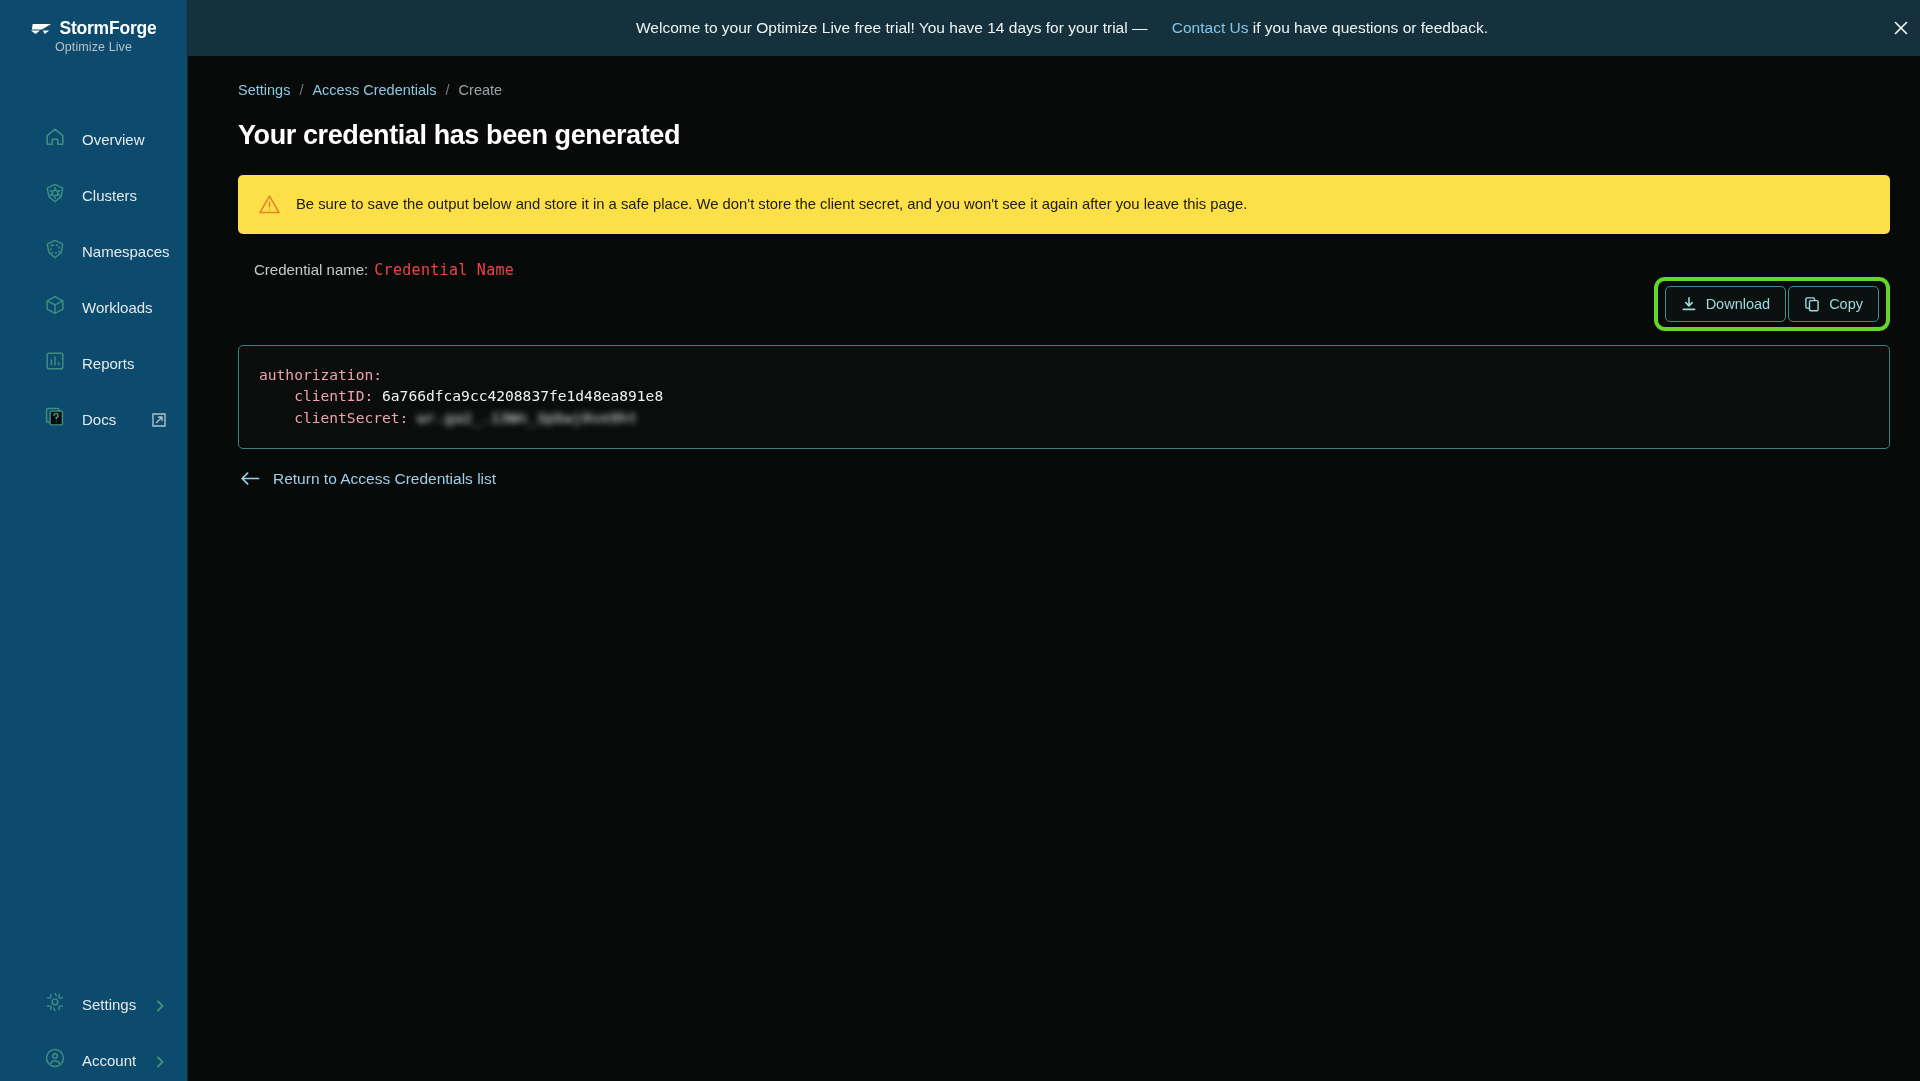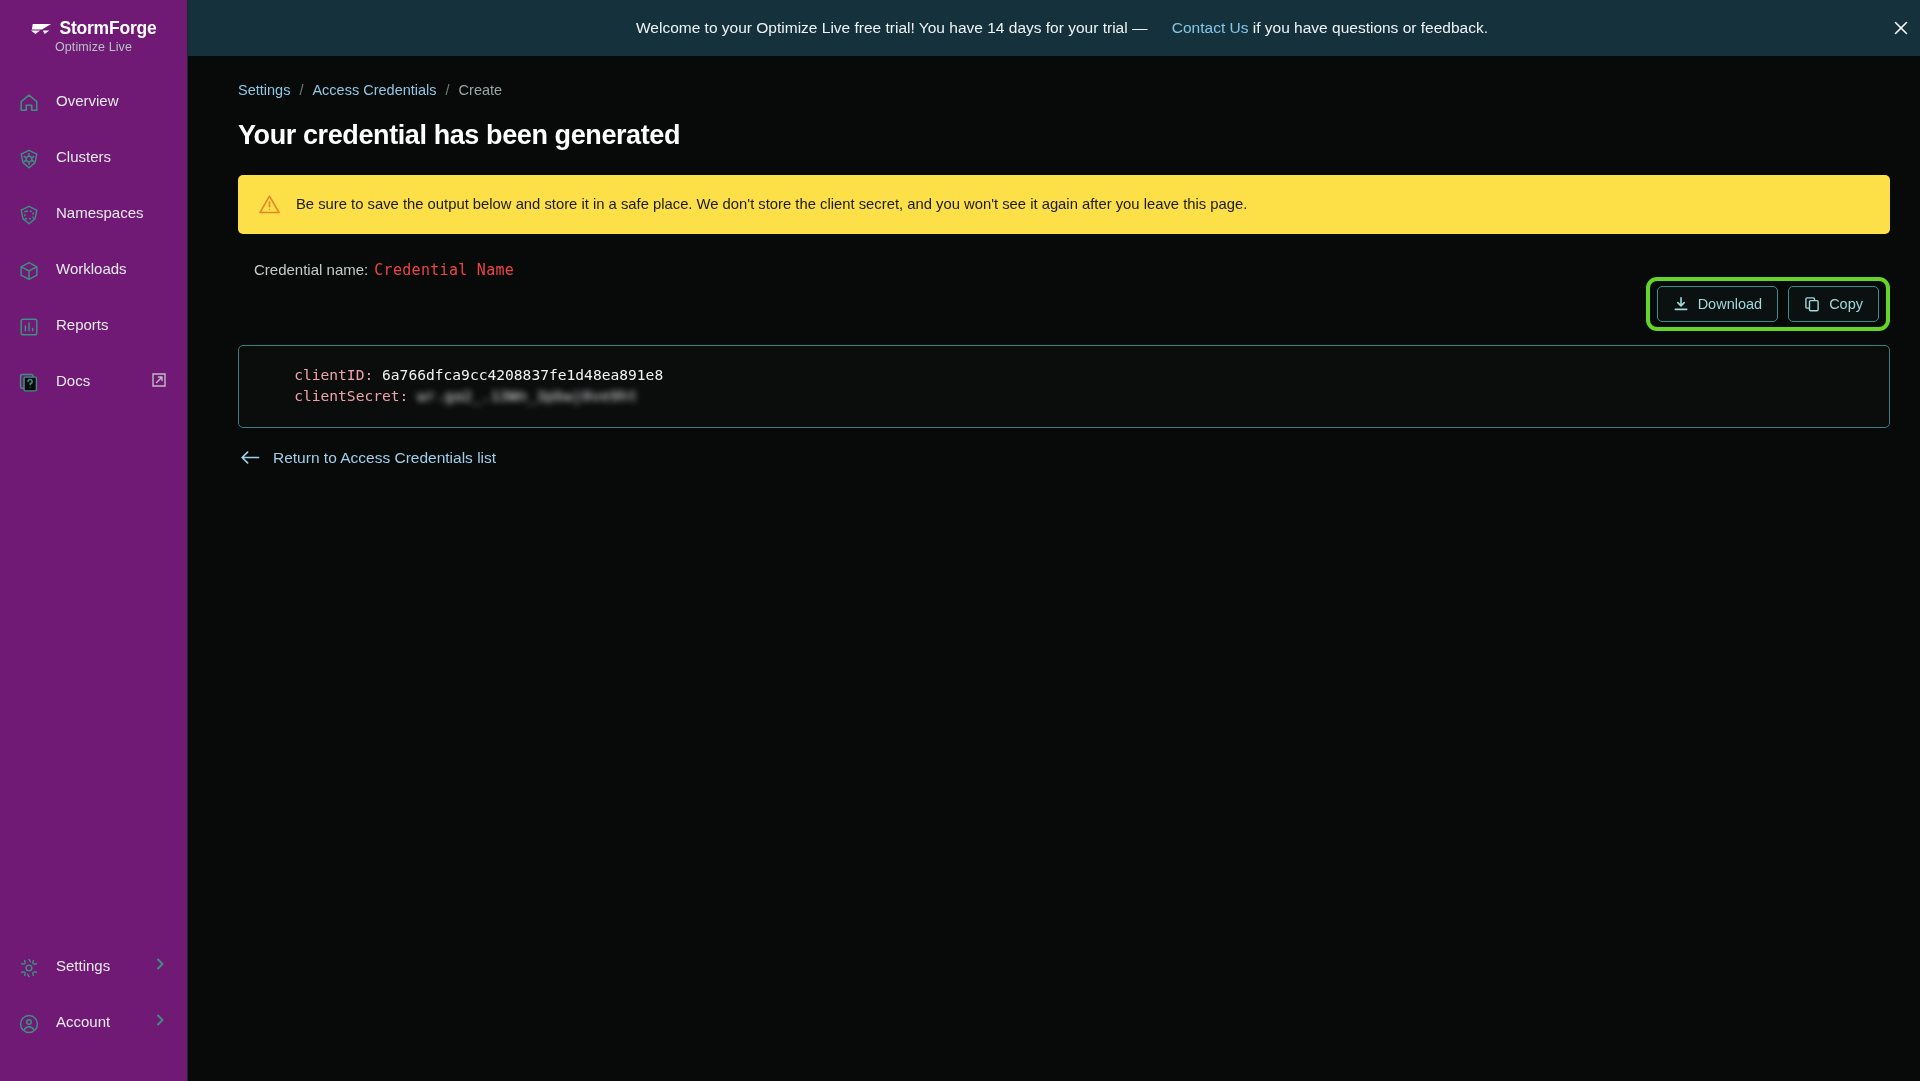--- a/index.html
+++ b/index.html
@@ -7,38 +7,39 @@
     width: 1920px; height: 1081px;
     background: #000000;
     font-family: "Liberation Sans", sans-serif;
     overflow: hidden;
   }
   .app { display: flex; width: 1920px; height: 1081px; }
 
   
   .sidebar {
     width: 188px; height: 1081px;
-    background: #701a75;
+    background: #0c4a6e;
     border-right: 1px solid #1d2626;
     display: flex; flex-direction: column;
     flex: 0 0 188px;
     position: relative;
   }
   .brand { padding: 18px 0 16px 0; text-align: center; }
   .brand-row { display: flex; align-items: center; justify-content: center; gap: 7px; }
   .brand-mark { width: 22px; height: 14px; display: block; }
   .brand-name { color: #ffffff; font-size: 17.5px; font-weight: 700; letter-spacing: -0.2px; }
   .brand-sub { color: #b9c2c2; font-size: 12.5px; margin-top: 1px; letter-spacing: 0.1px; }
 
   .nav { margin-top: 22px; display: flex; flex-direction: column; }
   .nav-item {
-    display: flex; align-items: flex-start; gap: 16px;
+    display: flex; align-items: flex-end; gap: 16px;
     height: 56px; padding: 0 20px 0 18px;
     color: #e6eaea; font-size: 15px; cursor: pointer;
     position: relative;
+    margin-left: 26px;
   }
   .nav-item .ic { width: 22px; height: 22px; flex: 0 0 22px; display: block; }
   .nav-item .lbl { flex: 1 1 auto; white-space: nowrap; }
   .nav-item .ext { width: 16px; height: 16px; flex: 0 0 16px; opacity: .85; }
   .nav-item .chev { width: 14px; height: 14px; flex: 0 0 14px; }
 
   .nav-bottom { position: absolute; bottom: 0; left: 0; right: 0; padding-bottom: 12px; }
 
   
   .main { flex: 1 1 auto; height: 1081px; background: #080a0a; position: relative; }
@@ -82,21 +83,21 @@
   .credname .k { color: #c3cbcb; font-size: 15px; }
   .credname .v {
     color: #ef4444; font-family: "DejaVu Sans Mono", monospace;
     font-size: 15px; margin-left: 6px; letter-spacing: 0.3px;
   }
 
   .actions-row { position: relative; height: 46px; margin-top: 4px; }
   .highlight-box {
     position: absolute; right: 0px; top: -6px;
     border: 4px solid #63d52b; border-radius: 11px;
-    padding: 5px 7px; display: flex; gap: 10px;
+    padding: 5px 7px; display: flex; gap: 2px;
     background: transparent;
   }
   .btn {
     display: flex; align-items: center; gap: 9px;
     border: 1px solid #3f8c8c; border-radius: 5px;
     background: #0b1111; color: #9fd9da;
     font-size: 14.5px; padding: 9px 15px; cursor: pointer;
     white-space: nowrap;
   }
   .btn svg { width: 16px; height: 16px; flex: 0 0 16px; }
@@ -278,20 +279,21 @@
             <svg viewBox="0 0 16 16" fill="none" stroke="#9fd9da" stroke-width="1.4">
               <rect x="1.9" y="1.9" width="8.6" height="10.2" rx="1.2"></rect>
               <rect x="5.5" y="4.6" width="8.6" height="10.2" rx="1.2" fill="#0b1111"></rect>
             </svg>
             <span>Copy</span>
           </button>
         </div>
       </div>
 
       <div class="codebox">
+        <div class="ln"><span class="key">authorization:</span></div>
         <div class="ln">    <span class="key">clientID:</span> <span class="val">6a766dfca9cc4208837fe1d48ea891e8</span></div>
         <div class="ln">    <span class="key">clientSecret:</span> <span class="val secret-blur">wr.ga2_.13Wn_3pbwj0ve9ht</span></div>
       </div>
 
       <a class="returnlink" href="#">
         <svg viewBox="0 0 20 17" fill="none" stroke="#9ecfe8" stroke-width="1.7">
           <path d="M18.5 8.5 H2.2 M7.6 3.1 L2.1 8.5 L7.6 13.9" stroke-linecap="round" stroke-linejoin="round"></path>
         </svg>
         <span>Return to Access Credentials list</span>
       </a>

